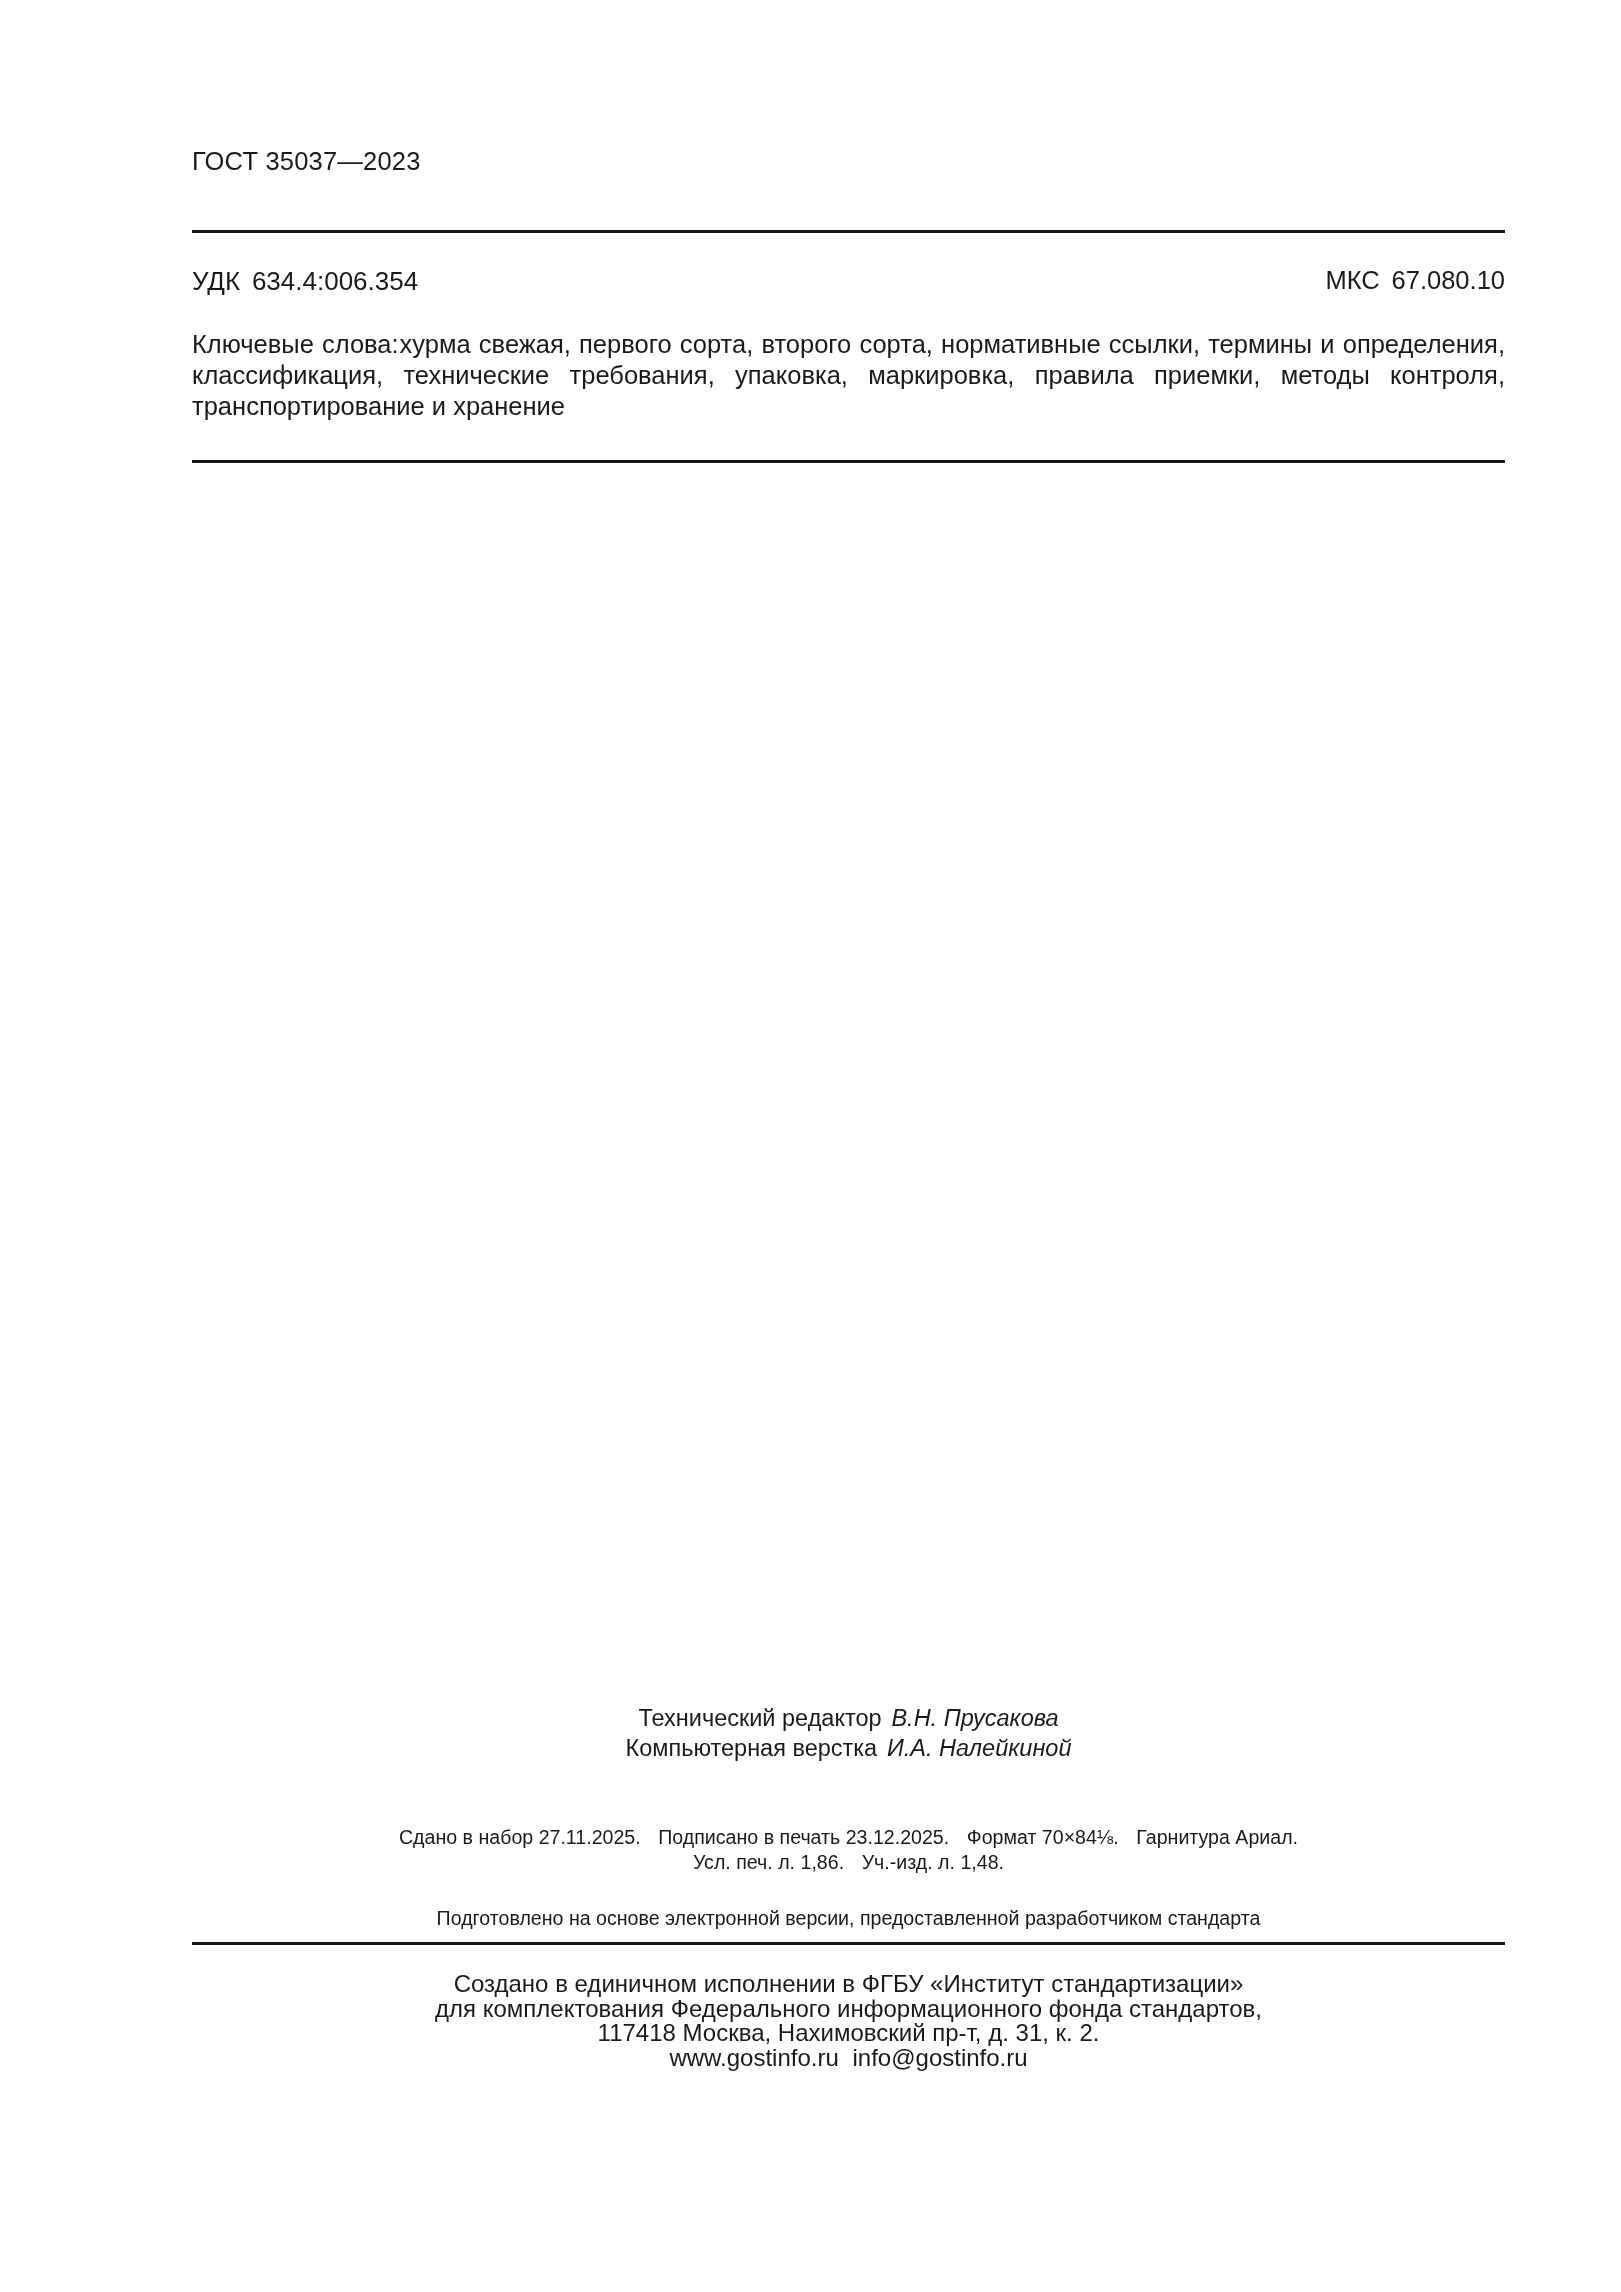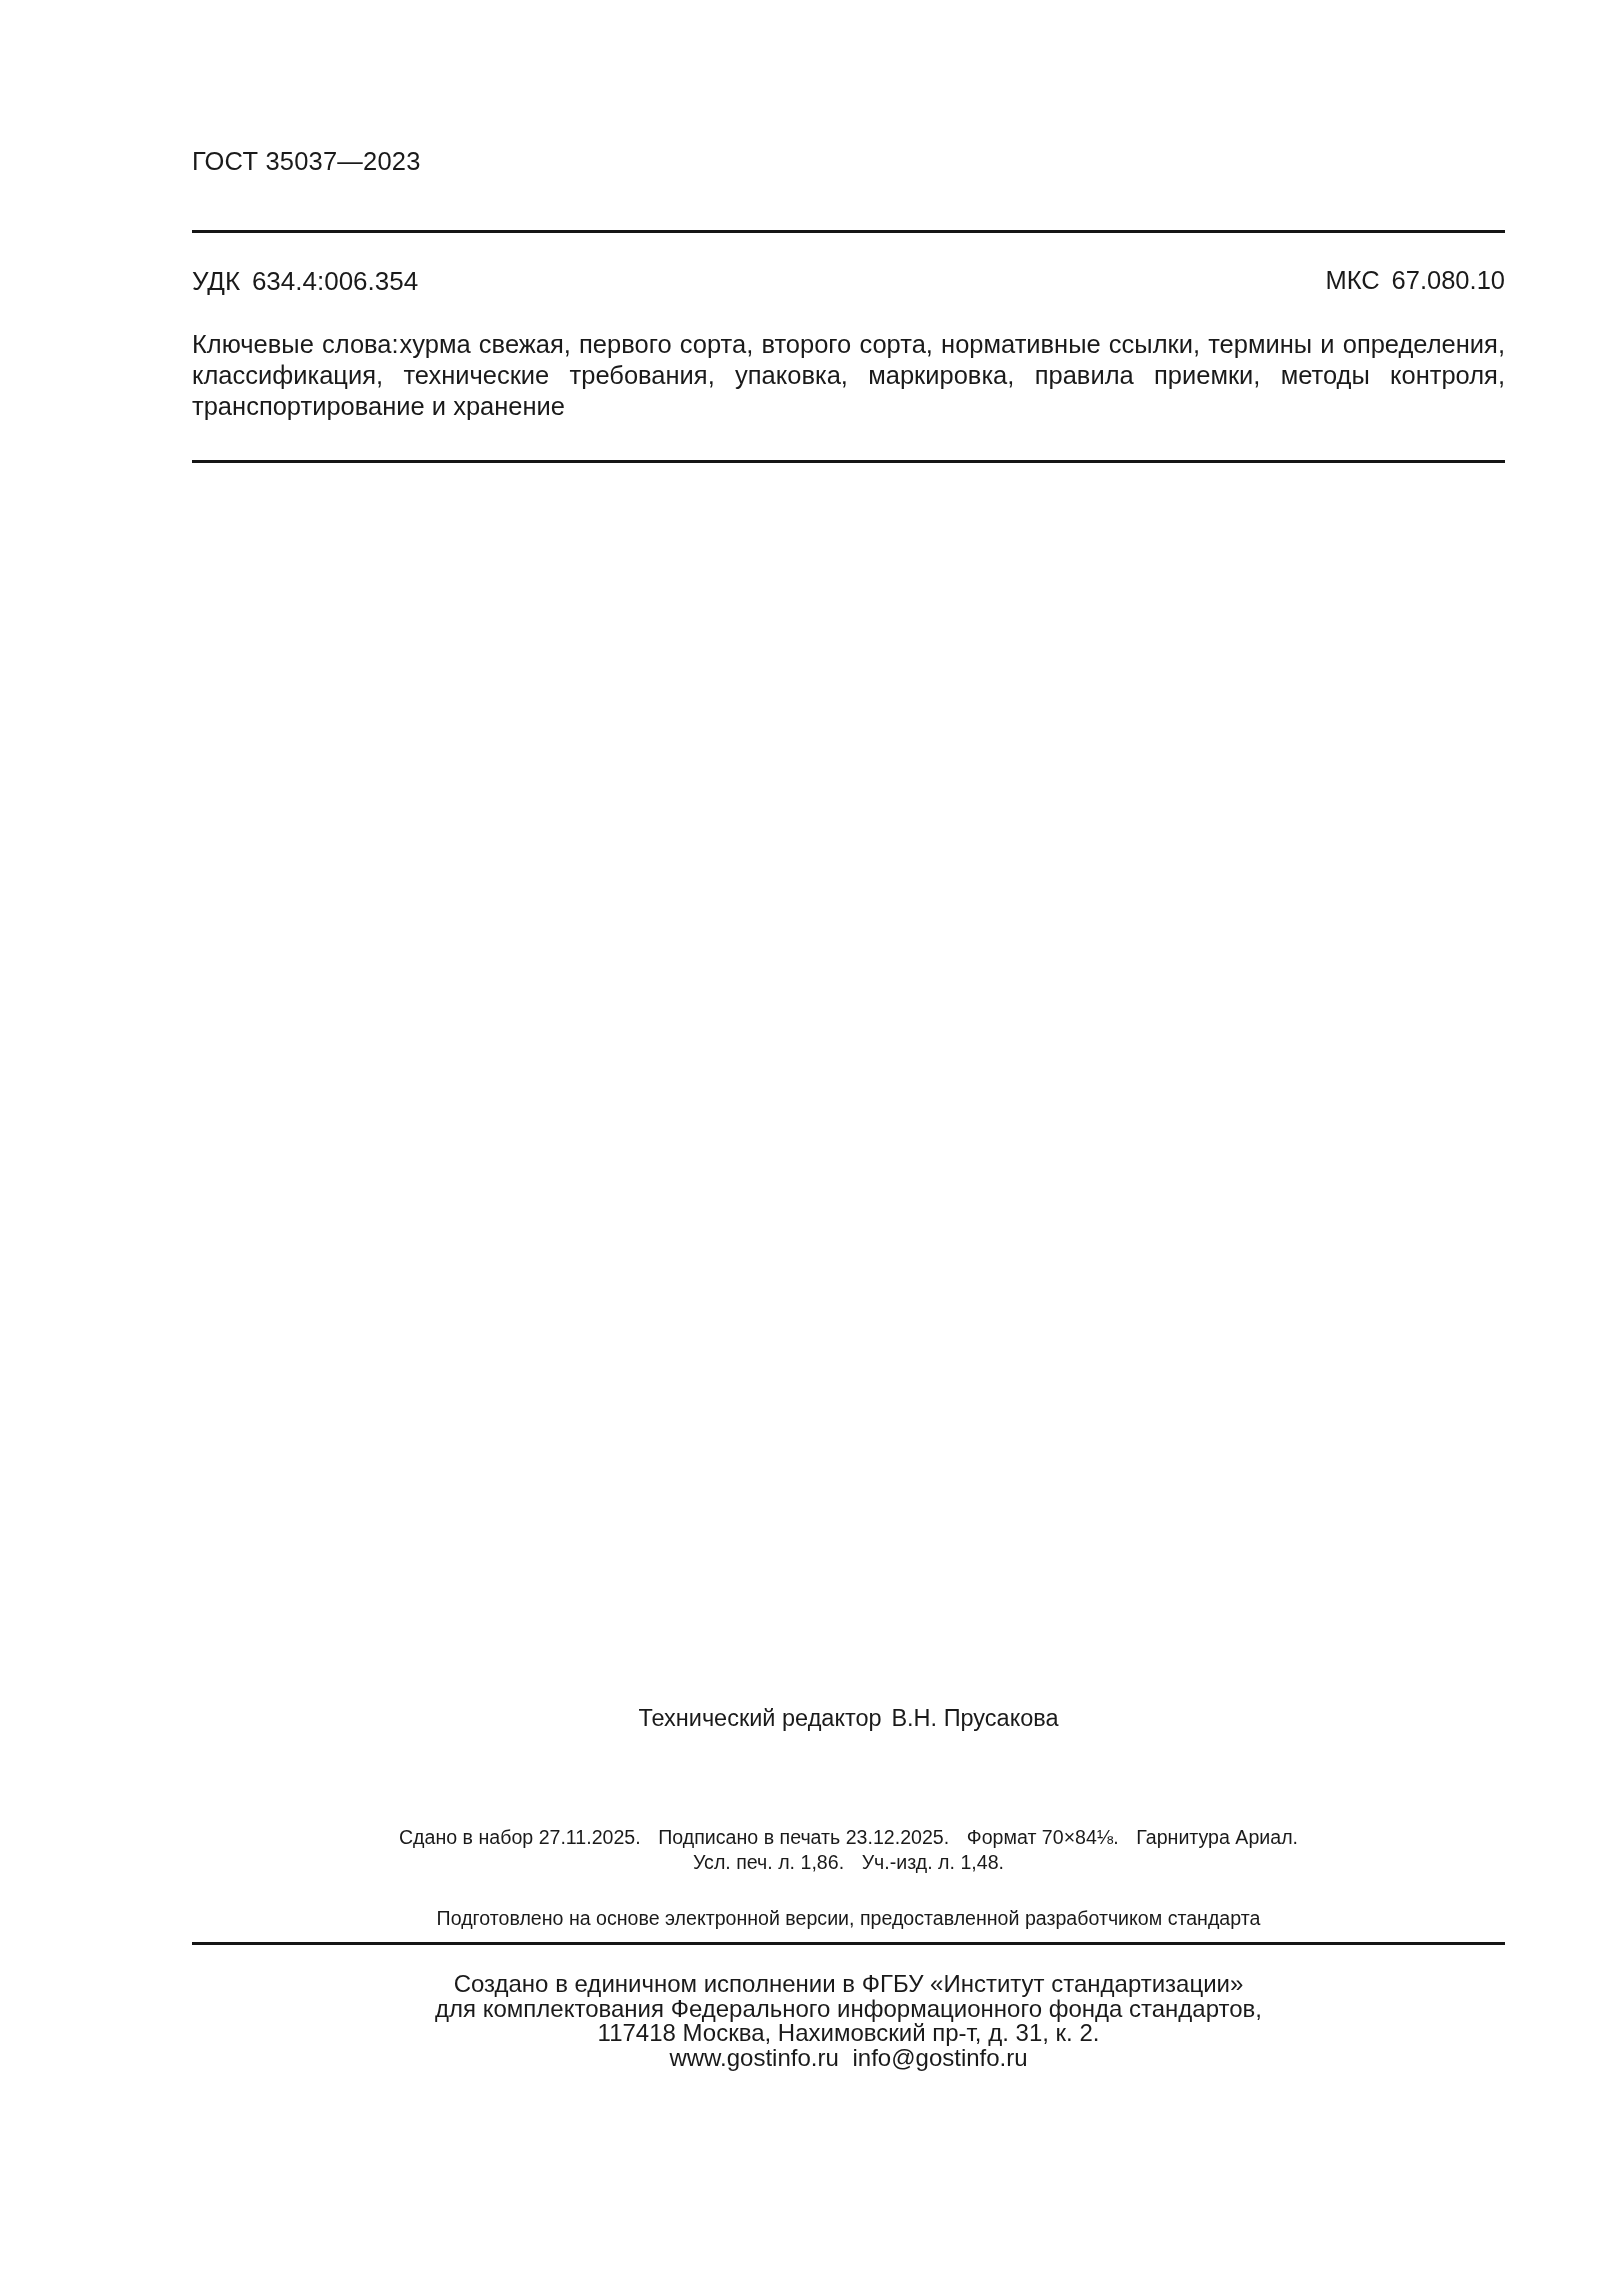--- a/index.html
+++ b/index.html
@@ -19,21 +19,21 @@
     .mks { right: 116px; top: 266px; font-size: 25.5px; }
     .udk .lbl, .mks .lbl { margin-right: 11.8px; }
     .keywords {
       left: 192px; top: 329px; width: 1313px; font-size: 25.5px; line-height: 31px;
       text-align: justify;
     }
     .keywords .lbl { margin-right: 1px; }
     .imprint { left: 192px; width: 1313px; text-align: center; }
     .credits { top: 1703px; font-size: 23.5px; line-height: 30px; }
     .credits .role { margin-right: 9.8px; }
-    .credits .name { }
+    .credits .name { font-style: italic; }
     .printinfo { top: 1825px; font-size: 19.6px; line-height: 24.5px; }
     .printinfo span.sep { display: inline-block; width: 17.6px; }
     .prepared { top: 1907px; font-size: 19.6px; }
     .created { top: 1958px; font-size: 24px; line-height: 24.5px; margin-top: 14px; }
     .line { display: block; }
   </style>
 </head>
 <body>
 
 <div class="abs std-code">ГОСТ 35037—2023</div>
@@ -50,20 +50,23 @@
 <div class="abs keywords" lang="ru">
   <span class="lbl">Ключевые слова:</span><span>хурма свежая, первого сорта, второго сорта, нормативные ссылки, термины и определения, классификация, технические требования, упаковка, маркировка, правила приемки, методы контроля, транспортирование и хранение</span>
 </div>
 
 <div class="rule rule-kw"></div>
 
 <div class="abs imprint credits">
   <div class="line">
     <span class="role">Технический редактор</span><span class="name">В.Н. Прусакова</span>
   </div>
+  <div class="line">
+    <span class="role">Компьютерная верстка</span><span class="name">И.А. Налейкиной</span>
+  </div>
 </div>
 
 <div class="abs imprint printinfo">
   <div class="line">
     <span>Сдано в набор 27.11.2025.</span><span class="sep"></span><span>Подписано в печать 23.12.2025.</span><span class="sep"></span><span>Формат 70×84⅛.</span><span class="sep"></span><span>Гарнитура Ариал.</span>
   </div>
   <div class="line">
     <span>Усл. печ. л. 1,86.</span><span class="sep"></span><span>Уч.-изд. л. 1,48.</span>
   </div>
 </div>

